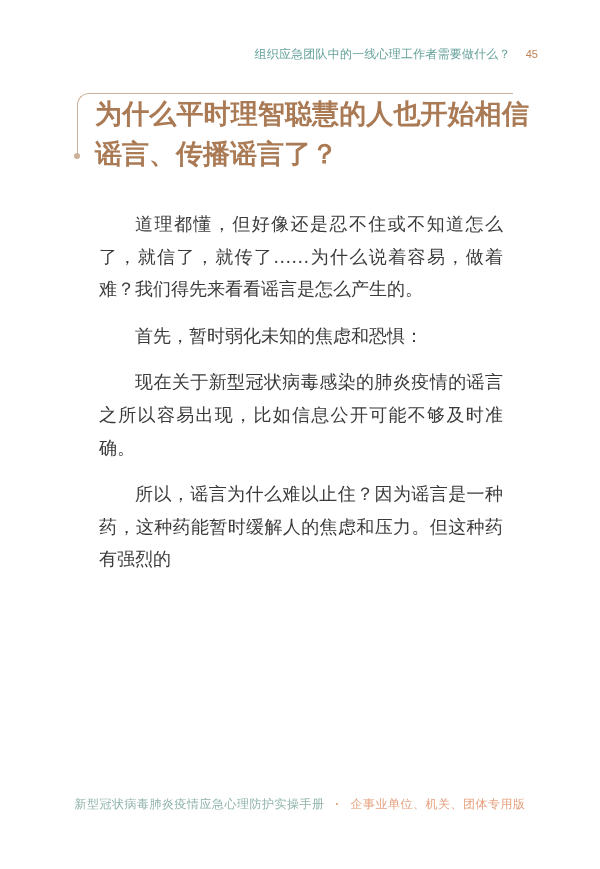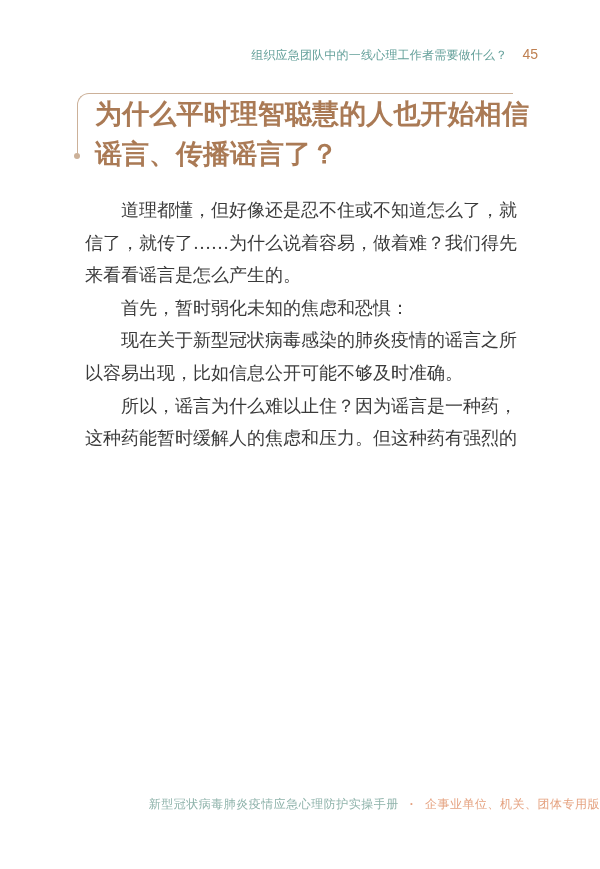--- a/index.html
+++ b/index.html
@@ -33,21 +33,21 @@
     align-items: baseline;
     gap: 15px;
     font-family: "Liberation Sans", sans-serif;
   }
   .header-title {
     font-size: 12px;
     color: var(--header-teal);
     letter-spacing: 0.2px;
   }
   .page-number {
-    font-size: 14px;
+    font-size: 11px;
     color: var(--page-number-orange);
   }
   
   .heading-box {
     position: absolute;
     left: 77px;
     top: 93px;
     width: 436px;
     height: 63px;
     border-top: 1.5px solid var(--box-border-tan);
@@ -79,31 +79,31 @@
   .body-text {
     position: absolute;
     left: 85px;
     top: 194px;
     width: 432px;
     font-size: 18px;
     line-height: 32.6px;
     color: var(--body-text);
     text-align: justify;
   }
-  .para { margin: 0; text-indent: 2em; }
+  .para { margin: 14px; text-indent: 2em; }
   .run-normal { }
   .run-bold { font-weight: 700; }
   .run-muted { color: var(--muted-teal-gray); }
   
   .footer {
     position: absolute;
     top: 796px;
     left: 0;
     width: 600px;
-    text-align: right;
+    text-align: center;
     font-size: 12px;
     letter-spacing: 0.5px;
     font-family: "Liberation Sans", sans-serif;
   }
   .footer-book { color: var(--footer-teal); }
   .footer-sep { color: var(--footer-orange); margin: 0 7px; font-weight: 700; }
   .footer-edition { color: var(--footer-orange); }
 </style>
 </head>
 <body>

